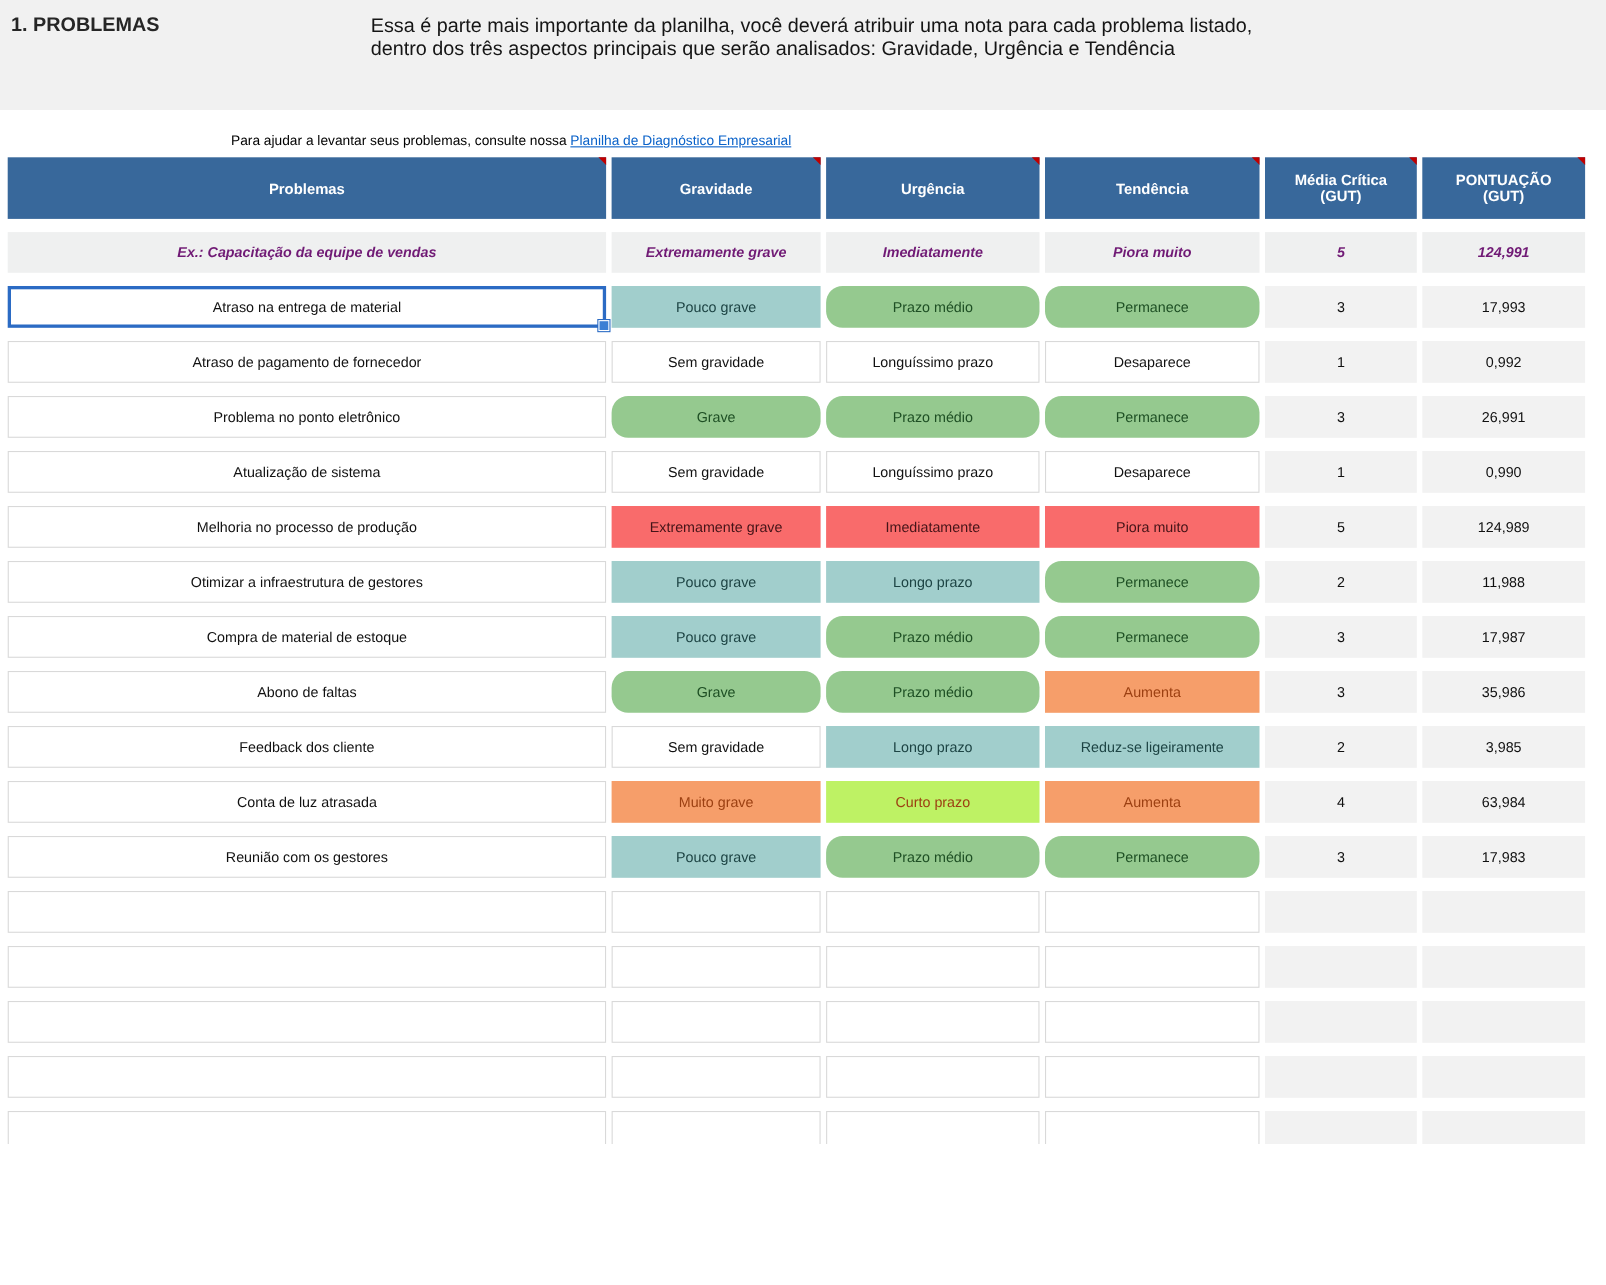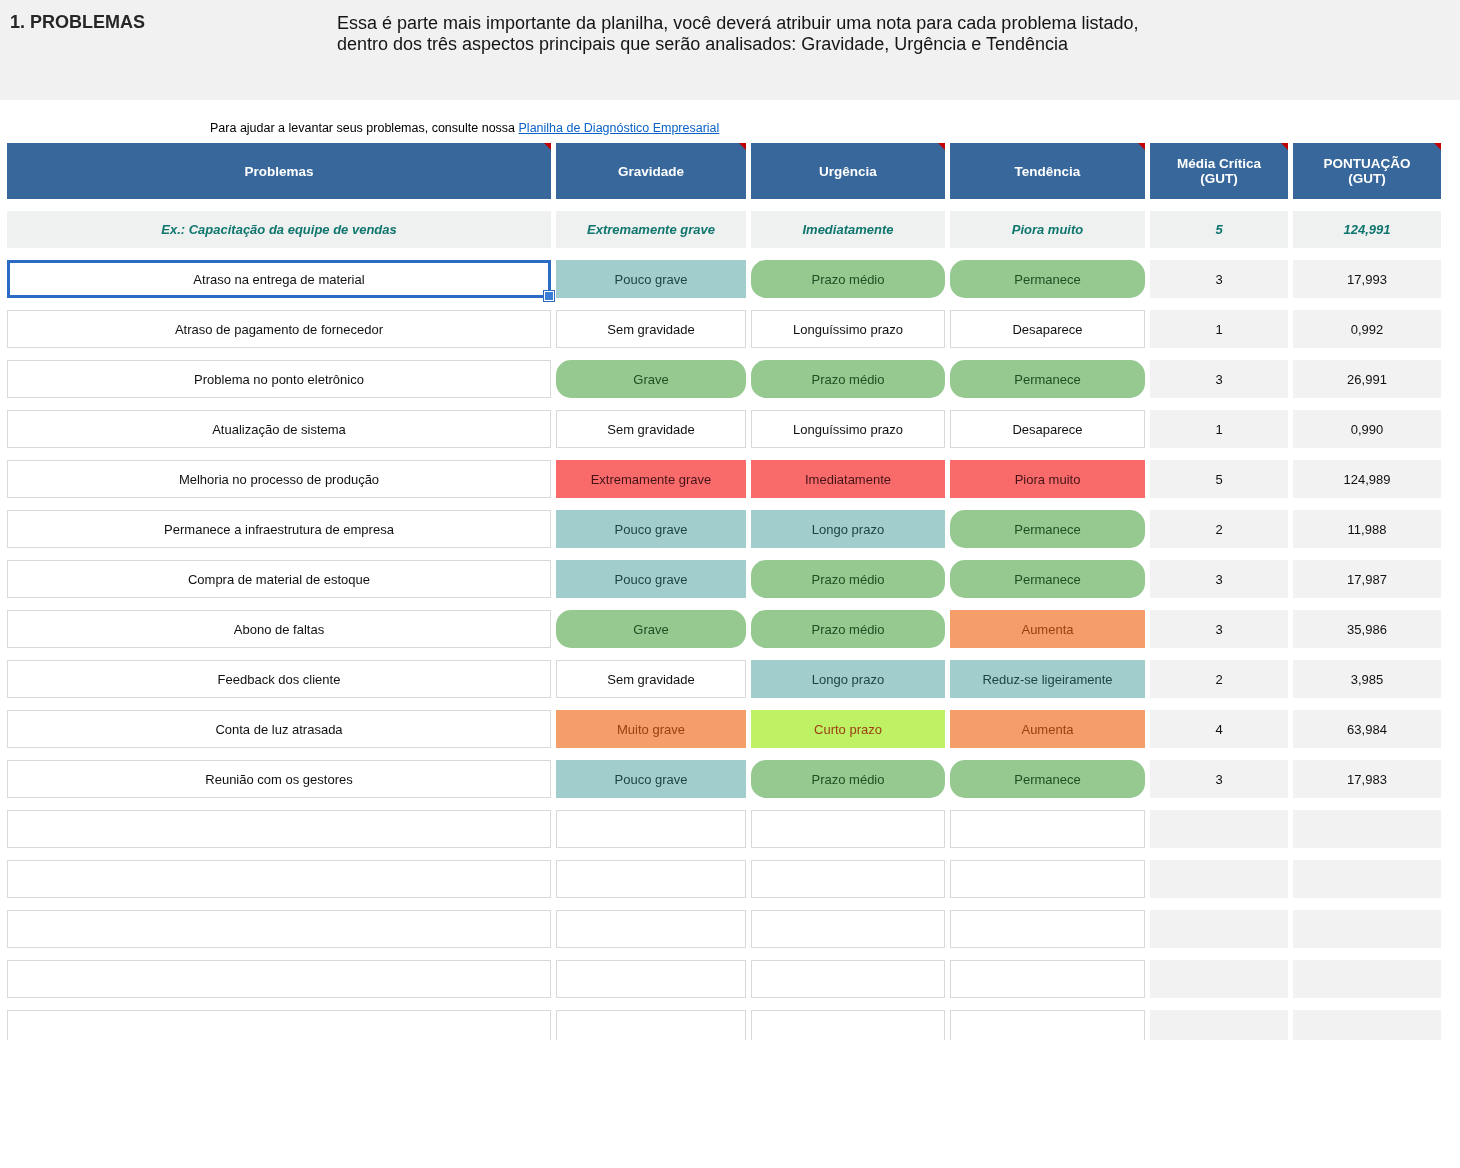--- a/index.html
+++ b/index.html
@@ -23,21 +23,21 @@
   }
   .cell{
     display:flex;align-items:center;justify-content:center;text-align:center;
     font-size:13px;box-sizing:border-box;position:relative;line-height:15px;
   }
   .header-cell{background:var(--header-bg);color:#fff;font-weight:700;font-size:13.5px;white-space:pre-line;}
   .comment-marker{position:absolute;top:0;right:0;width:0;height:0;
     border-left:7px solid transparent;border-top:7px solid var(--marker-red);}
   .white-cell{background:#fff;border:1px solid #D9D9D9;}
   .gray-cell{background:var(--score-bg);}
-  .example-cell{background:var(--example-bg);color:#0f766e;font-weight:700;font-style:italic;}
+  .example-cell{background:var(--example-bg);color:#701a75;font-weight:700;font-style:italic;}
   .t-teal{color:#1d4444;}
   .t-green{color:#1e4f24;border-radius:15px;}
   .t-orange{color:#9c4012;}
   .t-red{color:#441418;}
   .selected{border:3px solid var(--selection-blue);}
   .fill-handle{position:absolute;right:-6px;bottom:-6px;width:8px;height:8px;
     background:#3b7fd4;border:1px solid #fff;box-shadow:0 0 0 1px var(--selection-blue);z-index:3;}
 </style>
 </head>
 <body>
@@ -161,21 +161,21 @@
       <div class="cell t-red" style="background: rgb(249, 107, 107);">
         <span>Piora muito</span>
       </div>
       <div class="cell gray-cell">
         <span>5</span>
       </div>
       <div class="cell gray-cell">
         <span>124,989</span>
       </div>
       <div class="cell white-cell">
-        <span>Permanece a infraestrutura de empresa</span>
+        <span>Otimizar a infraestrutura de gestores</span>
       </div>
       <div class="cell t-teal" style="background: rgb(161, 206, 204);">
         <span>Pouco grave</span>
       </div>
       <div class="cell t-teal" style="background: rgb(161, 206, 204);">
         <span>Longo prazo</span>
       </div>
       <div class="cell t-green" style="background: rgb(149, 201, 143);">
         <span>Permanece</span>
       </div>

